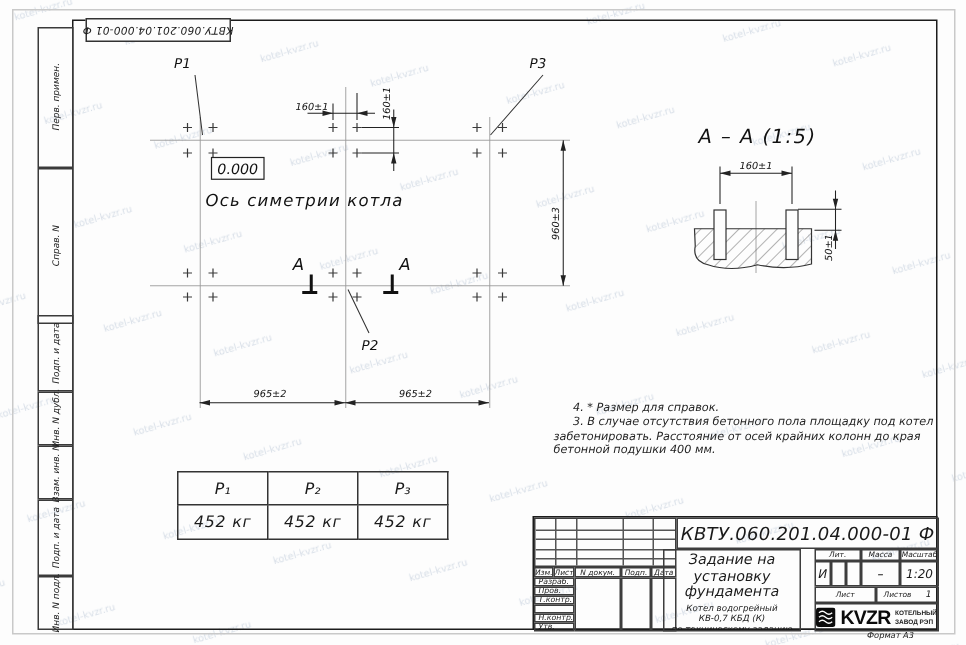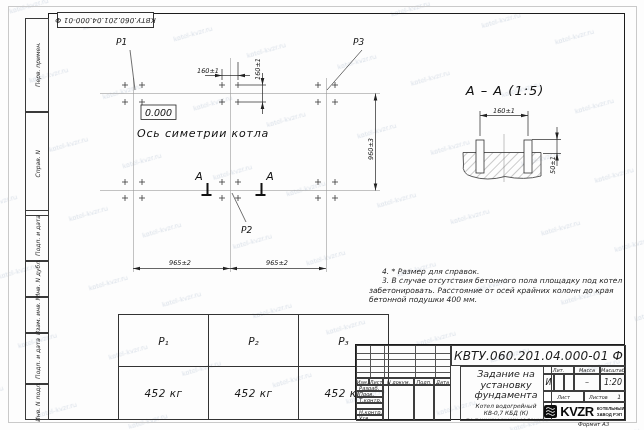--- a/index.html
+++ b/index.html
@@ -15,21 +15,21 @@
   
   .corner-stamp{left:57px;top:12px;width:97px;height:16px;border:0.9px solid #333;display:flex;align-items:center;justify-content:center;background:#fdfdfd;}
   .corner-stamp span{transform:rotate(180deg);font-size:7px;font-style:italic;white-space:nowrap;letter-spacing:.2px;}
   
   .layer{left:0;top:0;width:644px;height:430px;}
   
   .notes{left:369px;top:267px;width:261px;}
   .note{margin:0;text-indent:13px;font-style:italic;font-size:7.5px;line-height:1.26;color:#1f1f1f;}
   
   .ptable{left:118px;top:314px;border-collapse:collapse;}
-  .ptable td{border:1px solid #333;width:59px;text-align:center;font-style:italic;padding:15px;}
+  .ptable td{border:1px solid #333;width:59px;text-align:center;font-style:italic;padding:0;}
   .ptable .ph{height:21px;font-size:10.5px;}
   .ptable .pv{height:22px;font-size:10.5px;letter-spacing:.5px;margin-top:40px;}
   
   .tblock{left:355px;top:344px;width:270px;height:76px;border:1.4px solid #1c1c1c;}
   .tc{position:absolute;box-sizing:border-box;border:0.8px solid #3d3d3d;overflow:hidden;}
   .lbl{font-size:5px;font-style:italic;display:flex;align-items:center;justify-content:center;}
   .role{font-size:5.2px;font-style:italic;display:flex;align-items:center;padding-left:2px;}
   .val{font-style:italic;display:flex;align-items:center;justify-content:center;}
   .rg-h{position:absolute;left:0;width:95px;border-top:0.7px solid #555;height:0;}
   .rg-v{position:absolute;top:0;height:33px;border-left:0.7px solid #555;width:0;}
@@ -209,21 +209,21 @@
     <div class="tc role" style="left:0;top:52px;width:27px;height:6px;">Т.контр.</div>
     <div class="tc role" style="left:0;top:58px;width:27px;height:6px;"></div>
     <div class="tc role" style="left:0;top:64px;width:27px;height:6px;">Н.контр.</div>
     <div class="tc role" style="left:0;top:70px;width:27px;height:6px;">Утв.</div>
     <div class="tc" style="left:27px;top:40px;width:31px;height:36px;"></div>
     <div class="tc" style="left:58px;top:40px;width:20px;height:36px;"></div>
     <div class="tc" style="left:78px;top:40px;width:17px;height:36px;"></div>
 
     <div class="tc docnum" style="left:95px;top:0;width:175px;height:21px;">КВТУ.060.201.04.000-01 Ф</div>
 
-    <div class="tc" style="left:104px;top:21px;width:92px;height:55px;">
+    <div class="tc" style="left:86px;top:21px;width:92px;height:55px;">
       <div class="dtitle">Задание на установку фундамента</div>
       <div class="dproduct">
         <div>Котел водогрейный</div>
         <div>КВ-0,7 КБД (К)</div>
         <div>по техническому заданию</div>
       </div>
     </div>
 
     <div class="tc lbl" style="left:187px;top:21px;width:31px;height:8px;">Лит.</div>
     <div class="tc lbl" style="left:218px;top:21px;width:26px;height:8px;">Масса</div>

